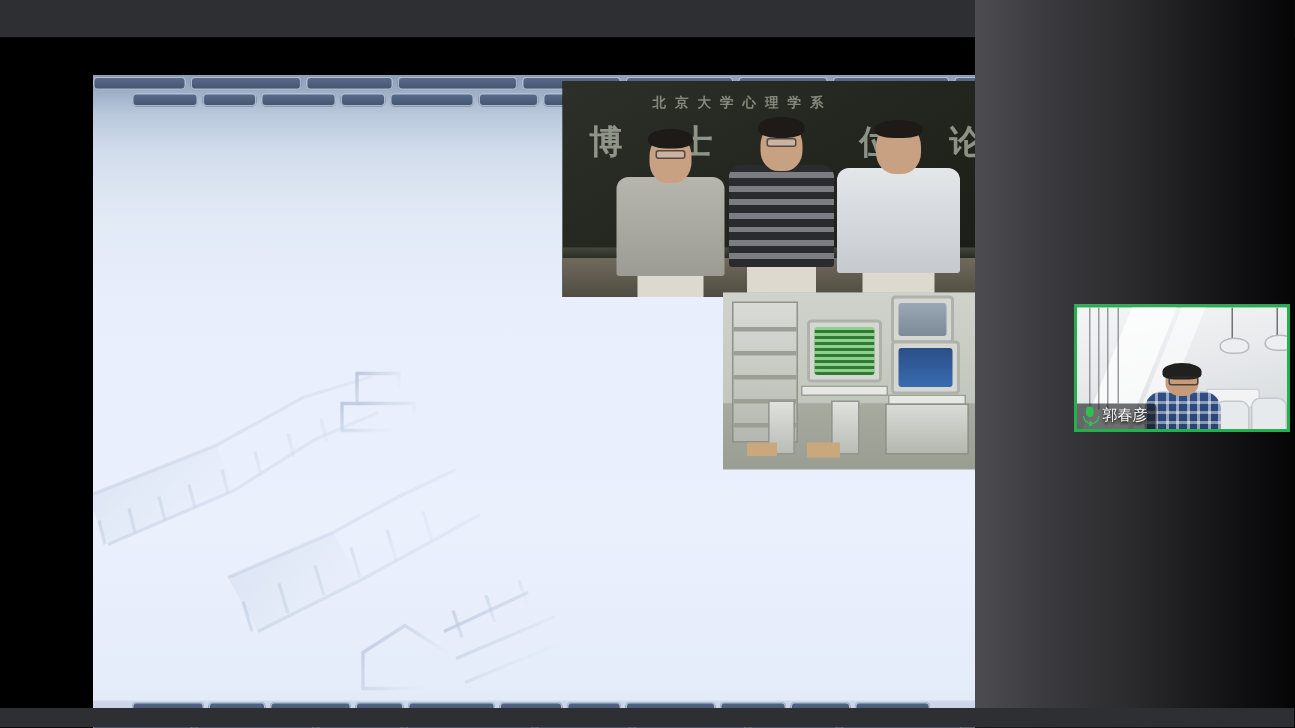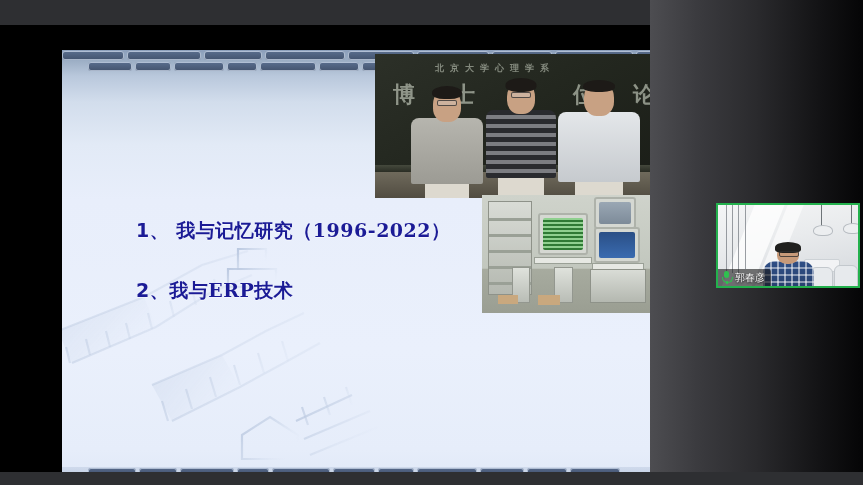--- a/index.html
+++ b/index.html
@@ -193,24 +193,20 @@
           <path d="M244 186 L300 160 M252 204 L318 176 M258 220 L326 192"></path>
           <path d="M250 172 L256 190 M272 162 L278 180 M294 152 L300 170"></path>
         </g>
         <g fill="url(#wmFade)" opacity=".35">
           <path d="M6 96 L92 62 L104 92 L20 128 Z"></path>
           <path d="M100 150 L170 120 L188 152 L120 186 Z"></path>
         </g>
       </svg>
 
 
-      <div class="bullets">
-        <div class="bullet"><span>1、</span><span> 我与记忆研究（</span><span class="serif">1996-2022</span><span>）</span></div>
-        <div class="bullet"><span>2、</span><span>我与</span><span class="serif">ERP</span><span>技术</span></div>
-      </div>
 
       <div class="photo-group">
         <div class="board"></div>
         <div class="chalk l1">北京大学心理学系</div>
         <div class="chalk l2">博士学位论文答辩</div>
         <div class="board-rail"></div>
         <div class="floorstrip"></div>
 
         <div class="person p1" style="left:30px;width:84px;height:110px;">
           <div class="p-legs" style="width:44px;height:16px;"></div>

